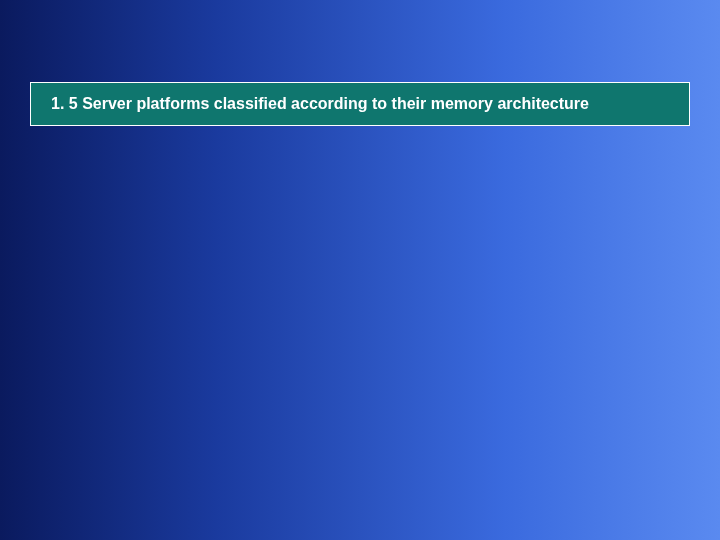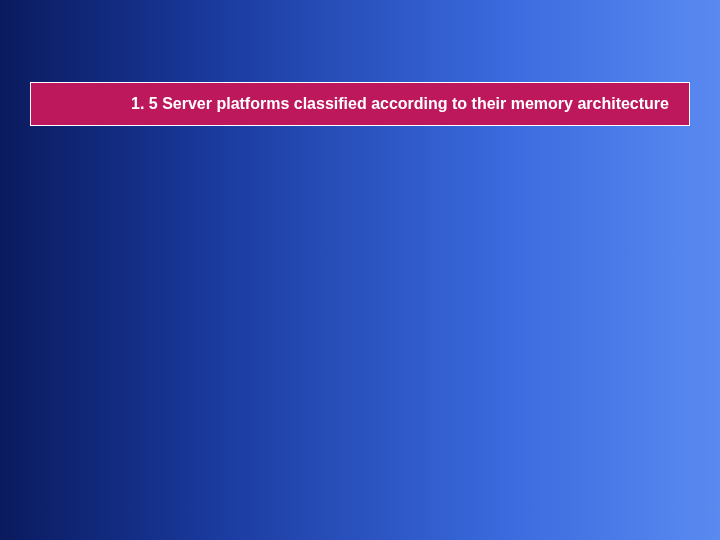--- a/index.html
+++ b/index.html
@@ -12,24 +12,24 @@
       height: 540px;
       background: linear-gradient(to right, #0a1a5e 0%, #1a3a9e 30%, #3a6ade 70%, #5a8af0 100%);
       font-family: Verdana, Geneva, sans-serif;
       overflow: hidden;
     }
     .title-box {
       position: absolute;
       top: 82px;
       left: 30px;
       right: 30px;
-      background-color: #be185d;
+      background-color: #0f766e;
       border: 1px solid #ffffff;
       padding: 10px 20px;
-      text-align: right;
+      text-align: left;
     }
     .title-text {
       color: #ffffff;
       font-size: 16px;
       font-weight: bold;
       line-height: 1.4;
     }
   </style>
 </head>
 <body>

